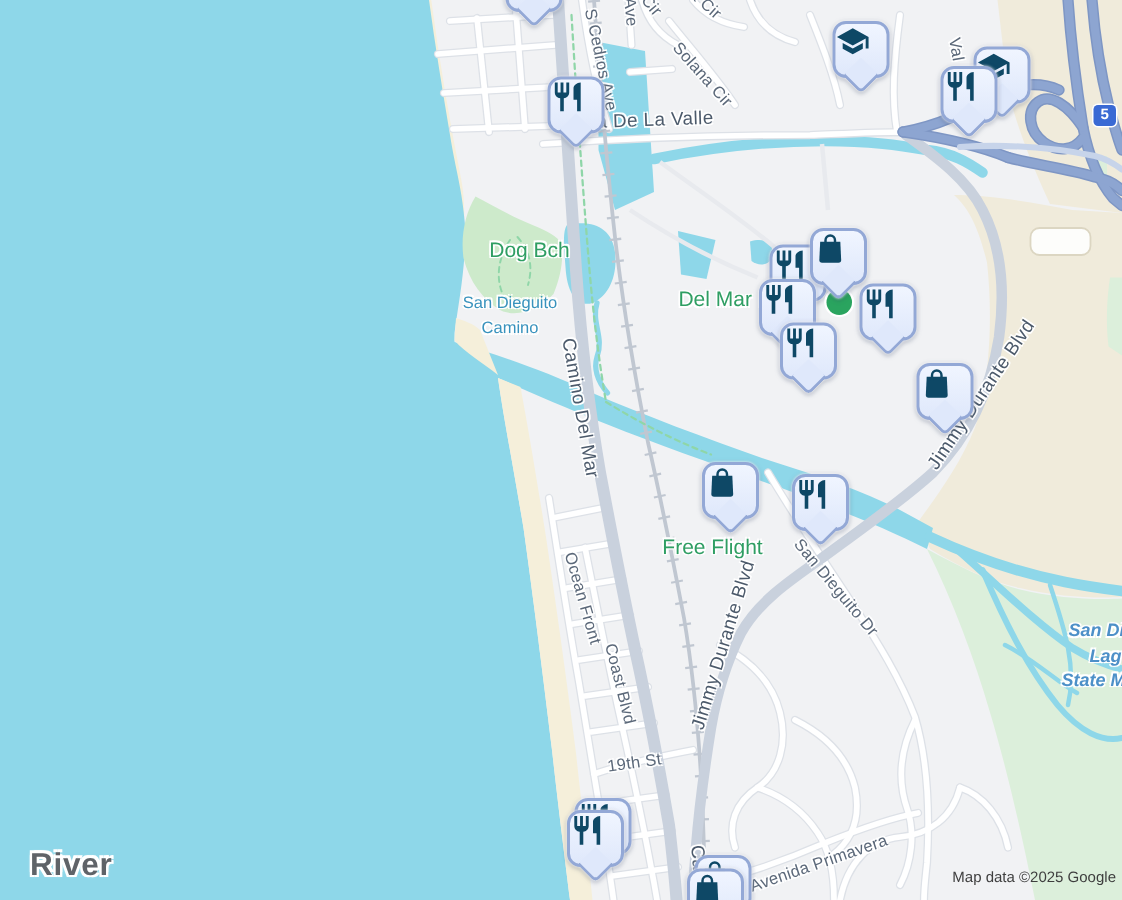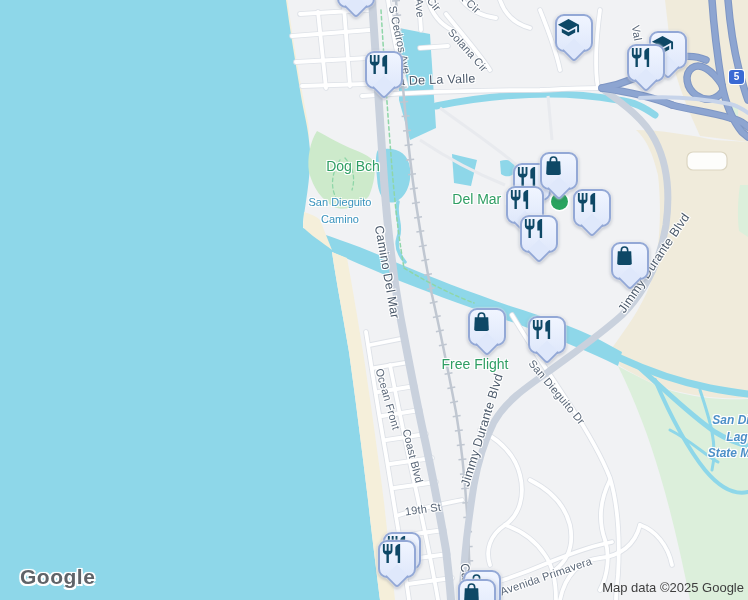--- a/index.html
+++ b/index.html
@@ -42,21 +42,21 @@
   .pin svg{width:23px;height:23px;color:var(--pinicon);position:relative;z-index:1;}
   .poi{position:absolute;width:17px;height:17px;border-radius:50%;
        background:var(--poigreen);box-shadow:0 0 0 1.5px #fff;}
 
   
   .shield{position:absolute;width:15px;height:14px;background:var(--shield);
        border-radius:3px;color:#fff;font-size:10px;font-weight:bold;line-height:14px;
        text-align:center;box-shadow:0 0 0 1px #fff;z-index:6;}
   .glogo{position:absolute;font-size:21px;font-weight:bold;color:#5f6368;letter-spacing:.5px;z-index:8;
        text-shadow:-1.5px -1.5px 0 #fff,1.5px -1.5px 0 #fff,-1.5px 1.5px 0 #fff,1.5px 1.5px 0 #fff,0 0 3px #fff;}
-  .attrib{position:absolute;font-size:13px;color:#3e3e3e;z-index:8;}
+  .attrib{position:absolute;font-size:10px;color:#3e3e3e;z-index:8;}
 </style>
 </head>
 <body>
 
 <div id="map">
   <svg width="748" height="600" viewBox="0 0 748 600">
 
     <rect class="c-land" x="0" y="0" width="748" height="600"></rect>
 
     <g>
@@ -326,15 +326,15 @@
       </div>
       <div class="pin" style="left: 458px; top: 579px; z-index: 26;">
         <svg viewBox="0 0 24 24">
           <path fill="currentColor" d="M5 7.5h14l.6 12.6a1.9 1.9 0 0 1-1.9 1.9H6.3a1.9 1.9 0 0 1-1.9-1.9z"></path>
           <path fill="none" stroke="currentColor" stroke-width="1.7" d="M8.7 10.5V6.4a3.3 3.3 0 0 1 6.6 0v4.1"></path>
         </svg>
       </div>
     </div>
 
   <div class="shield" style="left:729px;top:70px">5</div>
-  <div class="glogo" style="left:20px;top:565px">Google</div>
+  <div class="glogo" style="left:20px;top:565px">River</div>
   <div class="attrib" style="right:4px;top:580px">Map data ©2025 Google</div>
 </div>
 
 </body></html>

